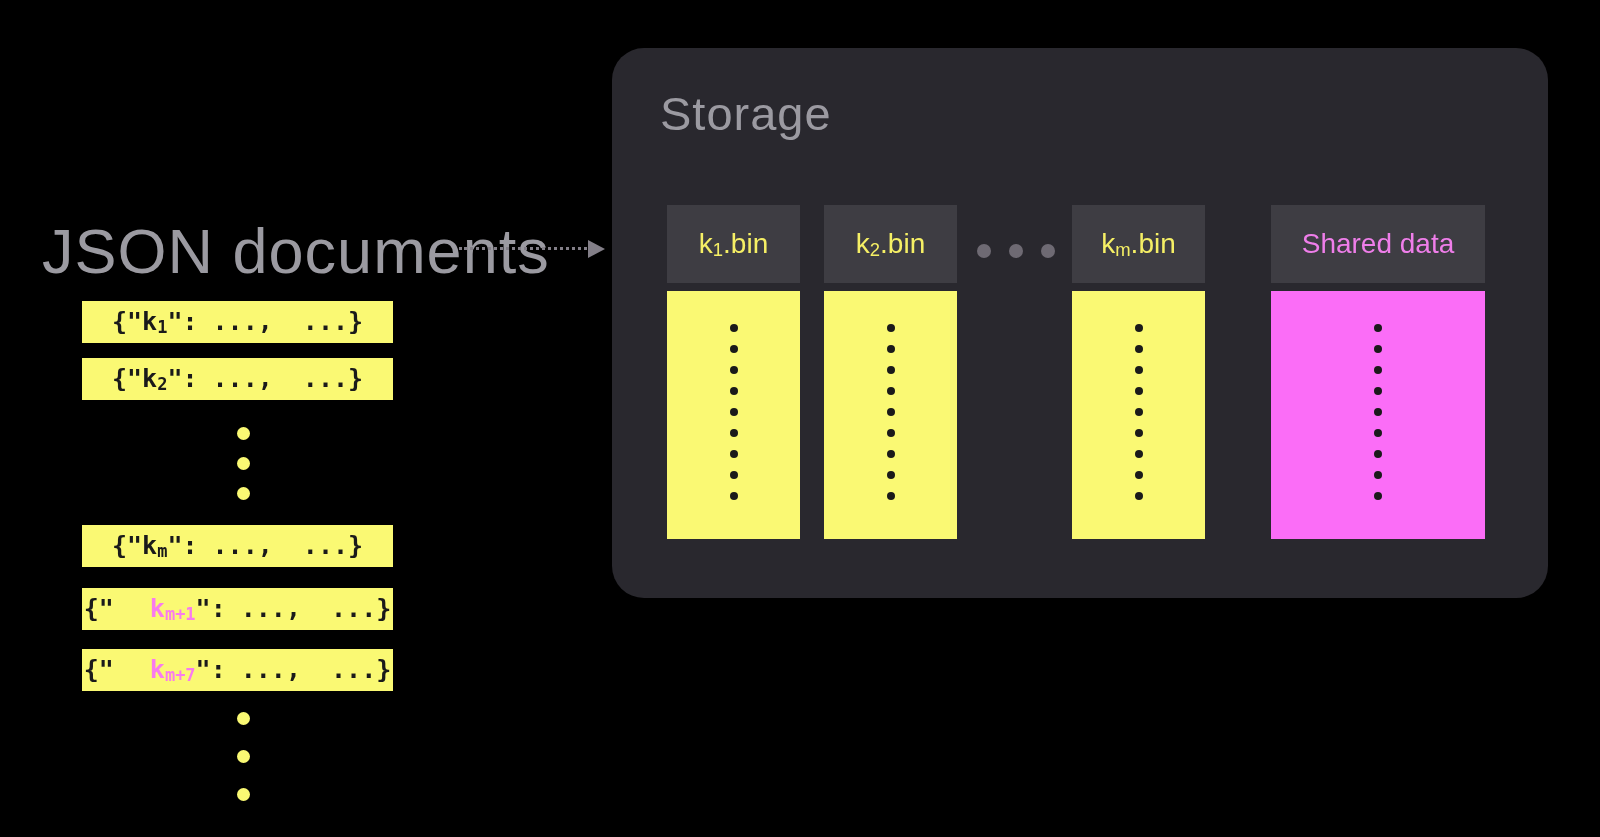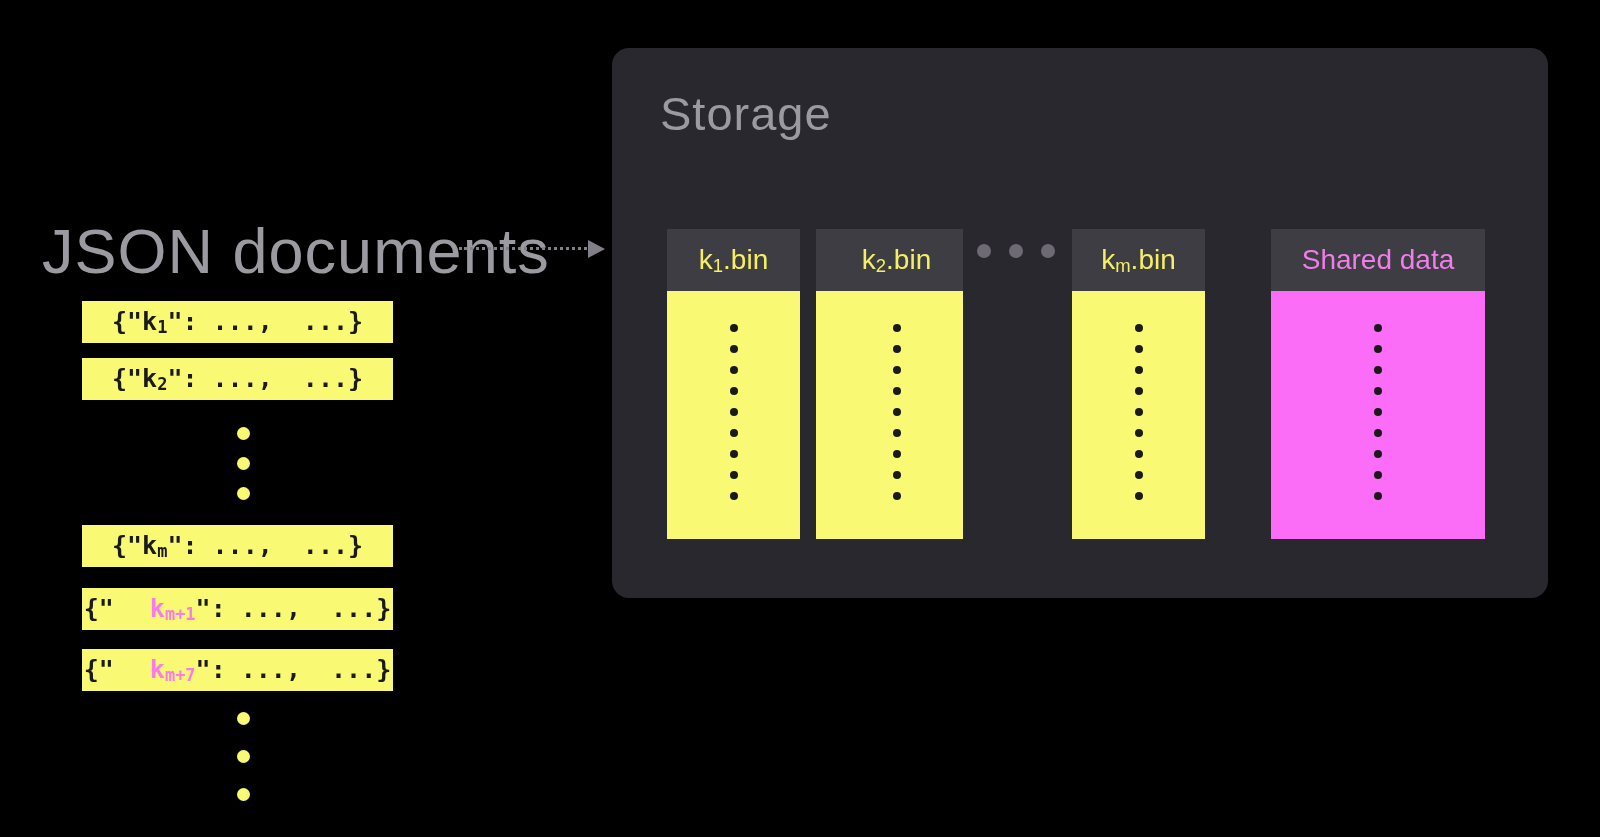--- a/index.html
+++ b/index.html
@@ -32,38 +32,38 @@
   .code span{white-space:pre;}
   .code .sub{font-size:0.68em;vertical-align:-0.18em;}
   .doc-bar[data-highlight="true"] .key{color:var(--pink-key);margin-left:36px;}
   .ydots{position:absolute;display:flex;flex-direction:column;align-items:center;}
   .ydots .dot{width:13px;height:13px;border-radius:50%;background:var(--yellow);}
   .ydots.g1{left:237px;top:427px;gap:17px;}
   .ydots.g2{left:237px;top:712px;gap:25px;}
   
   .storage-panel{
     position:absolute;left:612px;top:48px;width:936px;height:550px;
-    background:var(--panel);border-radius:17px;
+    background:var(--panel);border-radius:32px;
   }
   .storage-title{
     position:absolute;left:48px;top:40px;font-size:47px;line-height:1.1;
     color:var(--gray-text);letter-spacing:1px;font-weight:400;
   }
   .bin-header{
-    position:absolute;top:157px;height:62px;background:var(--header);
-    display:flex;align-items:center;justify-content:center;margin-top:24px;
+    position:absolute;top:157px;height:78px;background:var(--header);
+    display:flex;align-items:center;justify-content:center;
   }
   .bin-label{font-size:28px;color:var(--yellow-label);white-space:pre;}
   .bin-label .sub{font-size:0.66em;vertical-align:-0.14em;}
   .bin-label.magenta-text{color:var(--magenta-label);}
   .bin-column{position:absolute;top:243px;height:248px;}
   .bin-column.yellow-fill{background:var(--yellow);}
   .bin-column.magenta-fill{background:var(--magenta);}
   .pos-1{left:55px;width:133px;}
-  .pos-2{left:204px;width:133px;padding-left:14px;}
+  .pos-2{left:212px;width:133px;}
   .pos-3{left:460px;width:133px;}
   .pos-4{left:659px;width:214px;}
   .vdots{display:flex;flex-direction:column;align-items:center;padding-top:33px;gap:13px;}
   .vdots .dot{width:8px;height:8px;border-radius:50%;background:var(--ink);flex:0 0 auto;}
   .hdots{position:absolute;left:365px;top:196px;display:flex;gap:18px;}
   .hdots .dot{width:14px;height:14px;border-radius:50%;background:var(--gray-dot);}
 </style>
 </head>
 <body>
 

